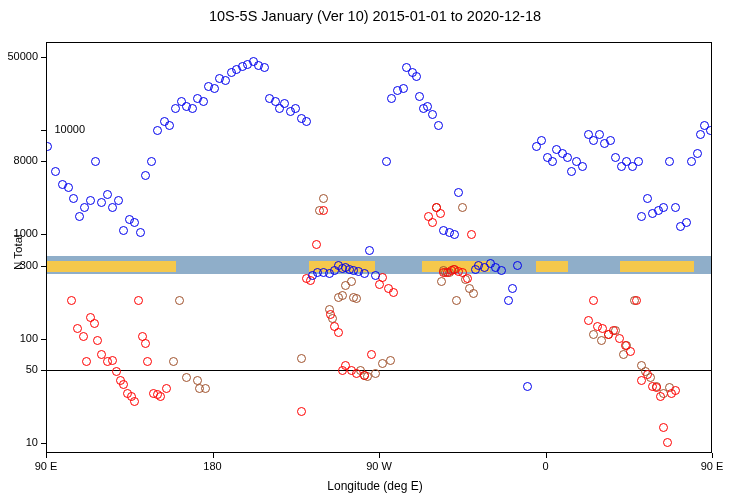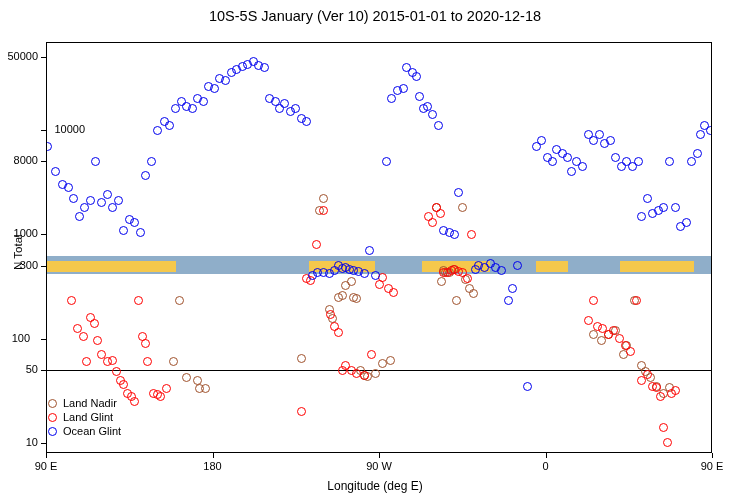--- a/index.html
+++ b/index.html
@@ -287,21 +287,21 @@
       </div>
     <div id="plotframe"></div>
   </div>
 
   <div id="axes">
       <div class="ytickmark" style="left: 41px; top: 442.896px; width: 5px;"></div>
       <div class="ylab" style="left: 0px; width: 38px; top: 435.896px;">10</div>
       <div class="ytickmark" style="left: 41px; top: 370.02px; width: 5px;"></div>
       <div class="ylab" style="left: 0px; width: 38px; top: 363.02px;">50</div>
       <div class="ytickmark" style="left: 41px; top: 338.634px; width: 5px;"></div>
-      <div class="ylab" style="left: 0px; width: 30px; top: 331.634px;">100</div>
+      <div class="ylab" style="left: 0px; width: 38px; top: 331.634px;">100</div>
       <div class="ytickmark" style="left: 41px; top: 265.759px; width: 5px;"></div>
       <div class="ylab" style="left: 0px; width: 38px; top: 258.759px;">300</div>
       <div class="ytickmark" style="left: 41px; top: 234.373px; width: 5px;"></div>
       <div class="ylab" style="left: 0px; width: 38px; top: 227.373px;">1000</div>
       <div class="ytickmark" style="left: 41px; top: 161.497px; width: 5px;"></div>
       <div class="ylab" style="left: 0px; width: 38px; top: 154.497px;">8000</div>
       <div class="ytickmark" style="left: 41px; top: 130.111px; width: 5px;"></div>
       <div class="ylab" style="left: 0px; width: 48px; top: 123.111px; margin-left: 37px;">10000</div>
       <div class="ytickmark" style="left: 41px; top: 57.2355px; width: 5px;"></div>
       <div class="ylab" style="left: 0px; width: 38px; top: 50.2355px;">50000</div>
@@ -310,27 +310,13 @@
       <div class="xtickmark" style="left: 212.5px; top: 453px; height: 5px;"></div>
       <div class="xlab" style="left: 182.5px; width: 60px; top: 460px;">180</div>
       <div class="xtickmark" style="left: 379px; top: 453px; height: 5px;"></div>
       <div class="xlab" style="left: 349px; width: 60px; top: 460px;">90 W</div>
       <div class="xtickmark" style="left: 545.5px; top: 453px; height: 5px;"></div>
       <div class="xlab" style="left: 515.5px; width: 60px; top: 460px;">0</div>
       <div class="xtickmark" style="left: 712px; top: 453px; height: 5px;"></div>
       <div class="xlab" style="left: 682px; width: 60px; top: 460px;">90 E</div>
     </div>
 
-  <div id="legend">
-      <div class="lgrow">
-        <div class="lgsym" style="border-color: rgb(160, 82, 45);"></div>
-        <div class="lgtxt">Land Nadir</div>
-      </div>
-      <div class="lgrow">
-        <div class="lgsym" style="border-color: rgb(255, 0, 0);"></div>
-        <div class="lgtxt">Land Glint</div>
-      </div>
-      <div class="lgrow">
-        <div class="lgsym" style="border-color: rgb(0, 0, 238);"></div>
-        <div class="lgtxt">Ocean Glint</div>
-      </div>
-    </div>
 </div>
 
 </body></html>

